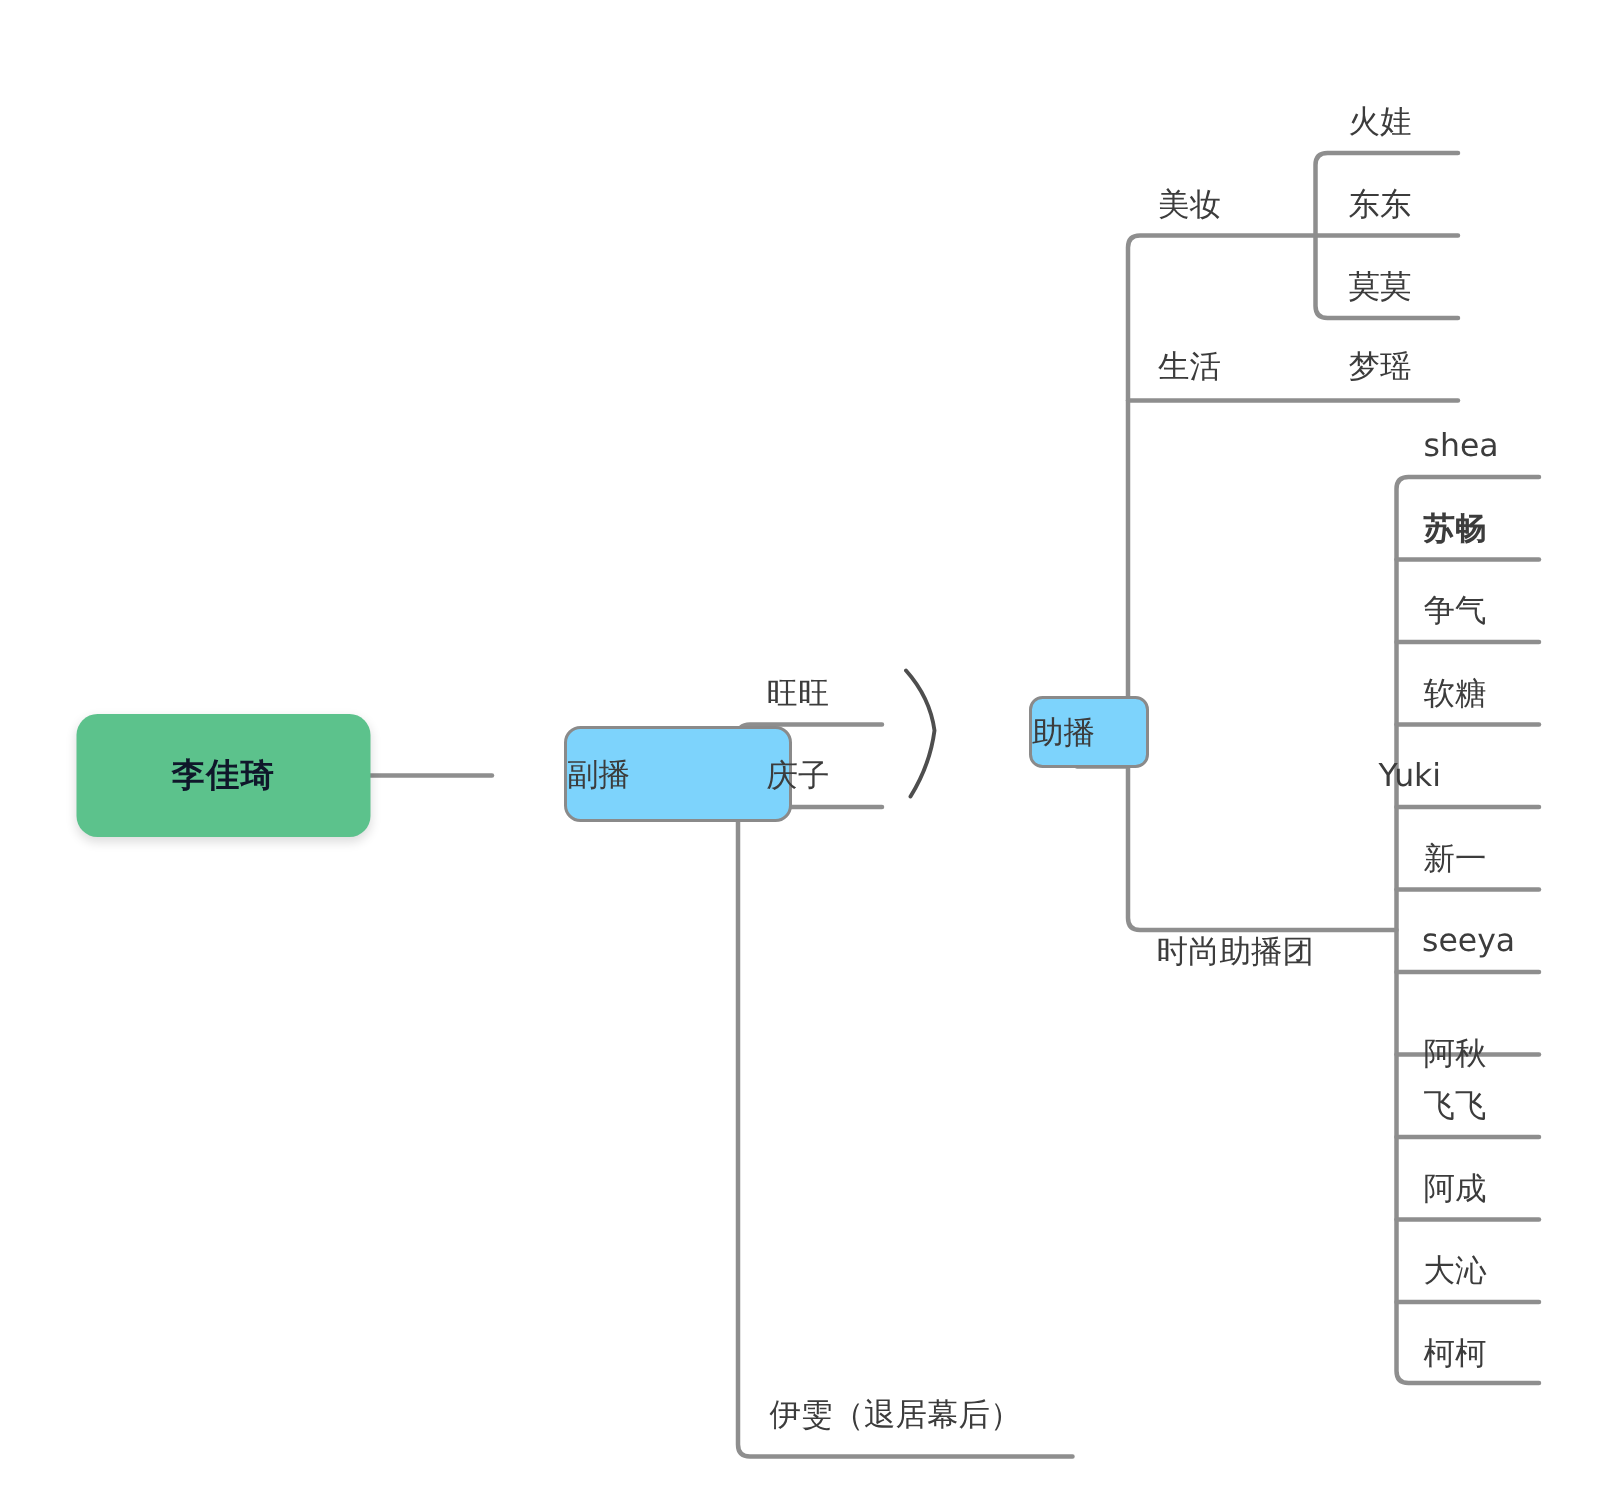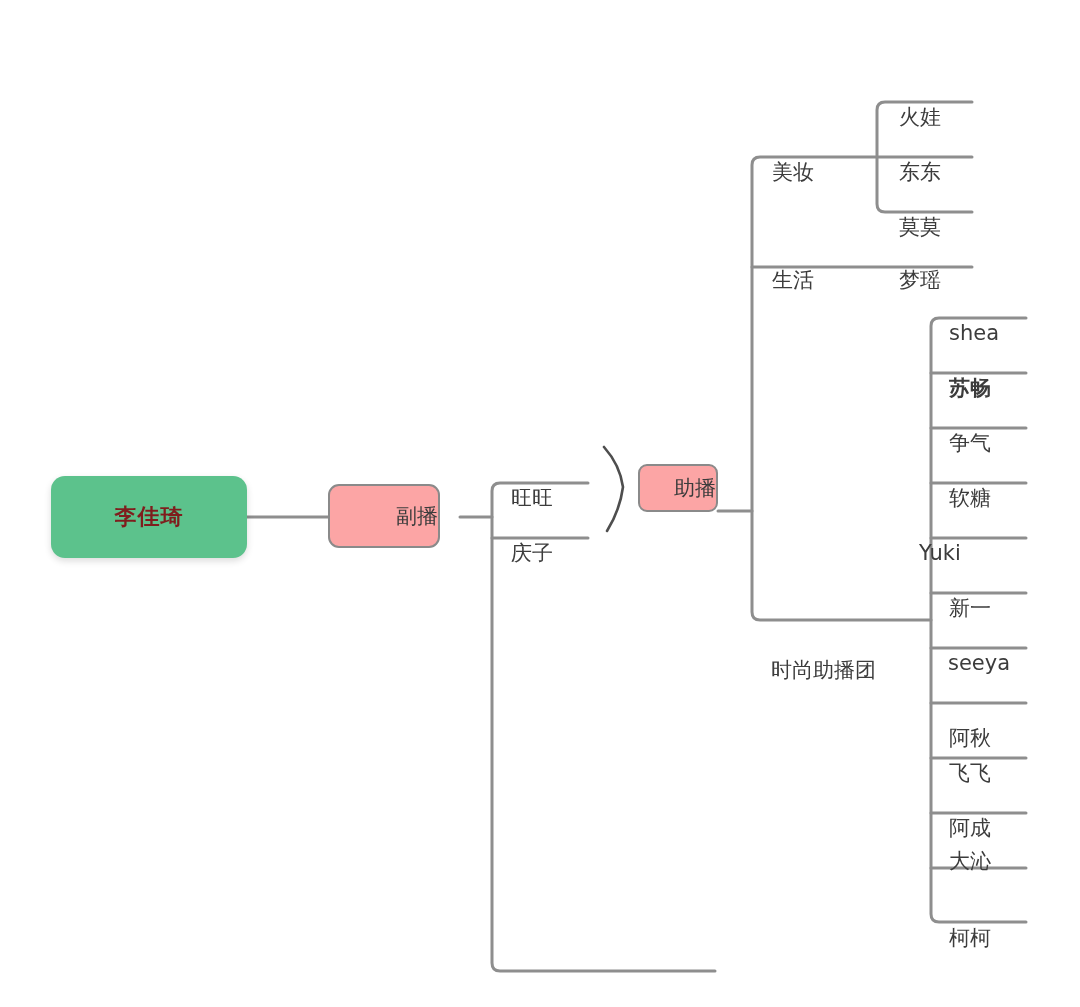--- a/index.html
+++ b/index.html
@@ -10,36 +10,36 @@
     font-family:"DejaVu Sans","Liberation Sans",sans-serif;
     overflow:hidden;
   }
   svg.wires{position:absolute;left:0;top:0;width:1080px;height:1007px;}
   .label{
     position:absolute;
     font-size:21px;
     line-height:28px;
     color:#3C3C3C;
     white-space:nowrap;
-    margin-top:36px;
   }
   .node-box{
     position:absolute;
-    display:flex;align-items:center;justify-content:flex-end;
-    background:#fca5a5;
+    display:flex;align-items:center;justify-content:flex-start;
+    background:#7dd3fc;
     border:2.5px solid #8A8A8A;
     color:#3C3C3C;
     font-size:21px;
     box-sizing:border-box;
+    margin-left:48px;
   }
   .root-box{
     position:absolute;
     display:flex;align-items:center;justify-content:center;
     background:#5CC28C;
-    color:#7f1d1d;
+    color:#0f172a;
     font-size:22px;
     font-weight:600;
     border-radius:14px;
     letter-spacing:1px;
     box-shadow:0 3px 7px rgba(0,0,0,0.14);
   }
 </style>
 </head>
 <body>
 
@@ -78,30 +78,31 @@
       <path d="M931 868 H1026"></path>
     </g>
 
     <path d="M604 447 Q620 465 623 487 Q620 510 607 531" fill="none" stroke="#4E4E4E" stroke-width="2.6" stroke-linecap="round"></path>
   </svg>
 
   <div class="root-box" style="left:51px;top:476px;width:196px;height:82px;">
     <span>李佳琦</span>
   </div>
 
-  <div class="node-box" style="left:328px;top:484px;width:112px;height:64px;border-radius:11px;">
+  <div class="node-box" style="left:328px;top:484px;width:152px;height:64px;border-radius:11px;">
     <span>副播</span>
   </div>
 
   <div class="node-box" style="left:638px;top:464px;width:80px;height:48px;border-radius:9px;">
     <span>助播</span>
   </div>
 
   <div class="label" style="left:511px;top:448px;">旺旺</div>
   <div class="label" style="left:511px;top:503px;">庆子</div>
+  <div class="label" style="left:513px;top:929px;">伊雯（退居幕后）</div>
 
   <div class="label" style="left:772px;top:122px;">美妆</div>
   <div class="label" style="left:772px;top:230px;">生活</div>
   <div class="label" style="left:771px;top:620px;">时尚助播团</div>
 
   <div class="label" style="left:899px;top:67px;">火娃</div>
   <div class="label" style="left:899px;top:122px;">东东</div>
   <div class="label" style="left:899px;top:177px;">莫莫</div>
 
   <div class="label" style="left:899px;top:230px;">梦瑶</div>
@@ -109,16 +110,16 @@
   <div class="label" style="left:949px;top:283px;text-align:right;">shea</div>
   <div class="label" style="left:949px;top:338px;font-weight:bold;">苏畅</div>
   <div class="label" style="left:949px;top:393px;">争气</div>
   <div class="label" style="left:949px;top:448px;">软糖</div>
   <div class="label" style="left:919px;top:503px;">Yuki</div>
   <div class="label" style="left:949px;top:558px;">新一</div>
   <div class="label" style="left:948px;top:613px;">seeya</div>
   <div class="label" style="left:949px;top:688px;">阿秋</div>
   <div class="label" style="left:949px;top:723px;">飞飞</div>
   <div class="label" style="left:949px;top:778px;">阿成</div>
-  <div class="label" style="left:949px;top:811px;">大沁</div>
+  <div class="label" style="left:949px;top:833px;">大沁</div>
   <div class="label" style="left:949px;top:888px;">柯柯</div>
 
 </div>
 
 </body></html>

